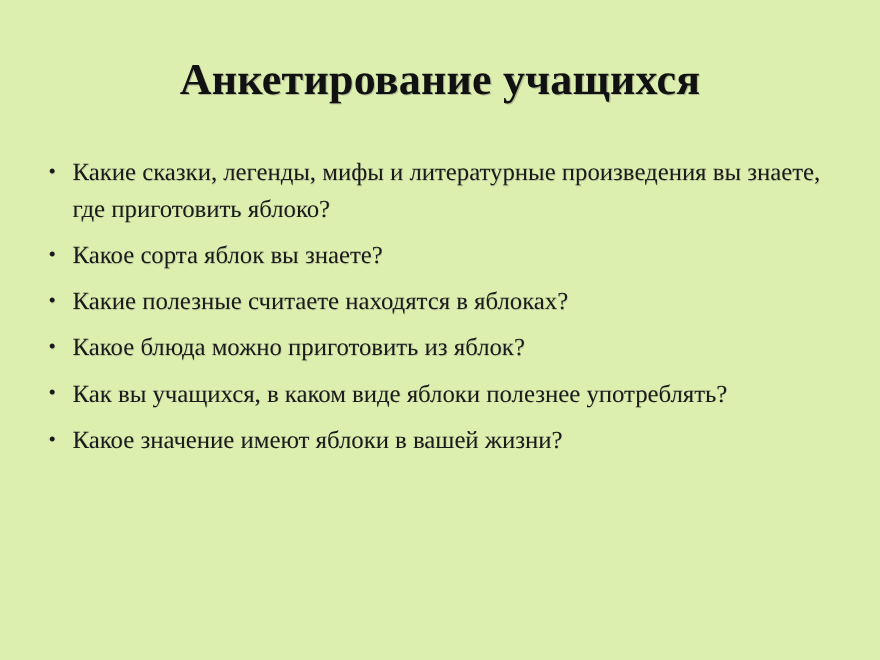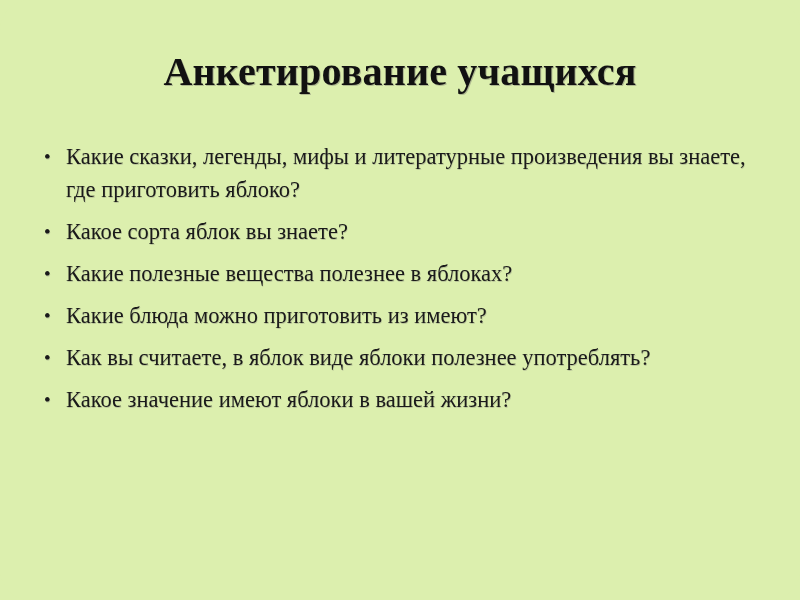--- a/index.html
+++ b/index.html
@@ -95,31 +95,31 @@
       <span class="bullet-text">Какие сказки, легенды, мифы и литературные произведения вы знаете, где приготовить яблоко?</span>
     </li>
 
     <li class="bullet-item">
       <span class="bullet-marker">•</span>
       <span class="bullet-text">Какое сорта яблок вы знаете?</span>
     </li>
 
     <li class="bullet-item">
       <span class="bullet-marker">•</span>
-      <span class="bullet-text">Какие полезные вещества полезнее в яблоках?</span>
+      <span class="bullet-text">Какие полезные считаете находятся в яблоках?</span>
     </li>
 
     <li class="bullet-item">
       <span class="bullet-marker">•</span>
-      <span class="bullet-text">Какие блюда можно приготовить из имеют?</span>
+      <span class="bullet-text">Какое блюда можно приготовить из яблок?</span>
     </li>
 
     <li class="bullet-item">
       <span class="bullet-marker">•</span>
-      <span class="bullet-text">Как вы считаете, в яблок виде яблоки полезнее употреблять?</span>
+      <span class="bullet-text">Как вы учащихся, в каком виде яблоки полезнее употреблять?</span>
     </li>
 
     <li class="bullet-item">
       <span class="bullet-marker">•</span>
       <span class="bullet-text">Какое значение имеют яблоки в вашей жизни?</span>
     </li>
 
   </ul>
 
 </div>

